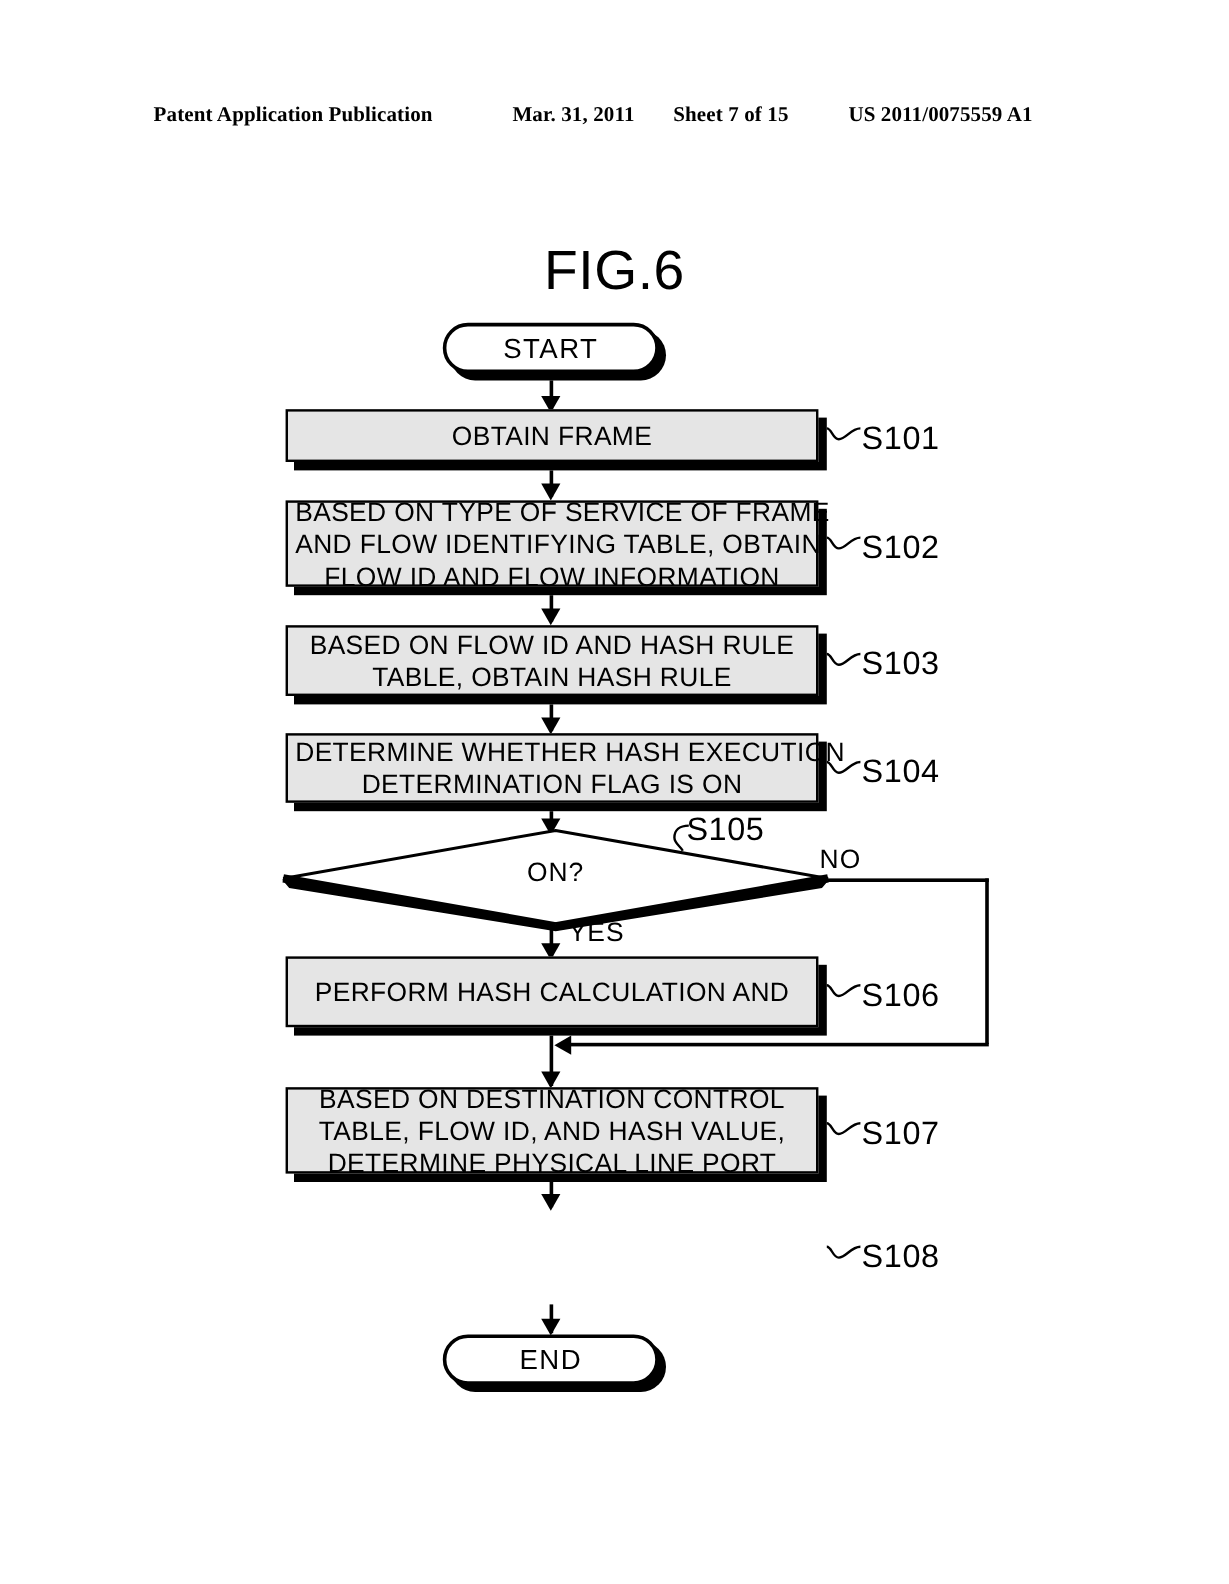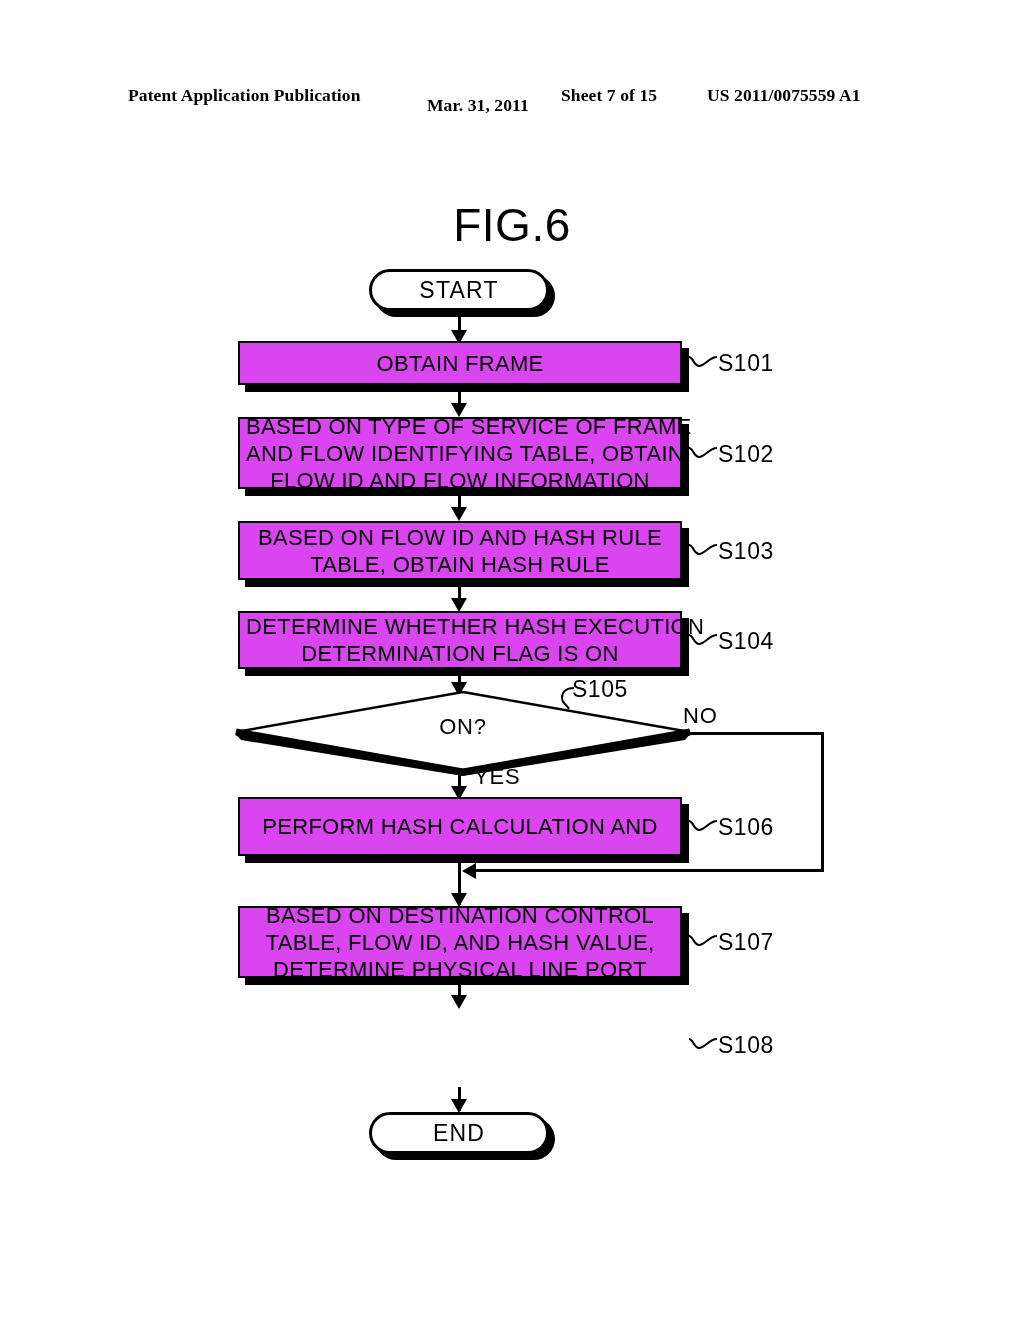--- a/index.html
+++ b/index.html
@@ -32,21 +32,20 @@
   }
   #page-header .hdr-pub {
     position: absolute;
     left: 128px;
     top: 0;
   }
   #page-header .hdr-date {
     position: absolute;
     left: 427px;
     top: 0;
-    margin-top: 10px;
   }
   #page-header .hdr-sheet {
     position: absolute;
     left: 561px;
     top: 0;
   }
   #page-header .hdr-patno {
     position: absolute;
     left: 707px;
     top: 0;
@@ -86,21 +85,21 @@
     font-size: 23px;
     letter-spacing: 1.2px;
     box-shadow: 6px 6px 0 0 #000000;
     z-index: 3;
   }
 
   
   .proc {
     position: absolute;
     box-sizing: border-box;
-    background: #d946ef;
+    background: #e5e5e5;
     border: 2.5px solid #000000;
     display: flex;
     align-items: center;
     justify-content: center;
     text-align: center;
     font-size: 22px;
     line-height: 27px;
     letter-spacing: 0.3px;
     box-shadow: 7px 7px 0 0 #000000;
     z-index: 3;
@@ -163,21 +162,21 @@
   .branch-label {
     position: absolute;
     font-size: 22px;
     letter-spacing: 0.8px;
     z-index: 4;
   }
 
   
   .step-ref {
     position: absolute;
-    font-size: 23px;
+    font-size: 27px;
     letter-spacing: 0.5px;
     z-index: 4;
     white-space: nowrap;
   }
   .step-ref .sq {
     position: absolute;
     left: -30px;
     top: 4px;
   }
 </style>

